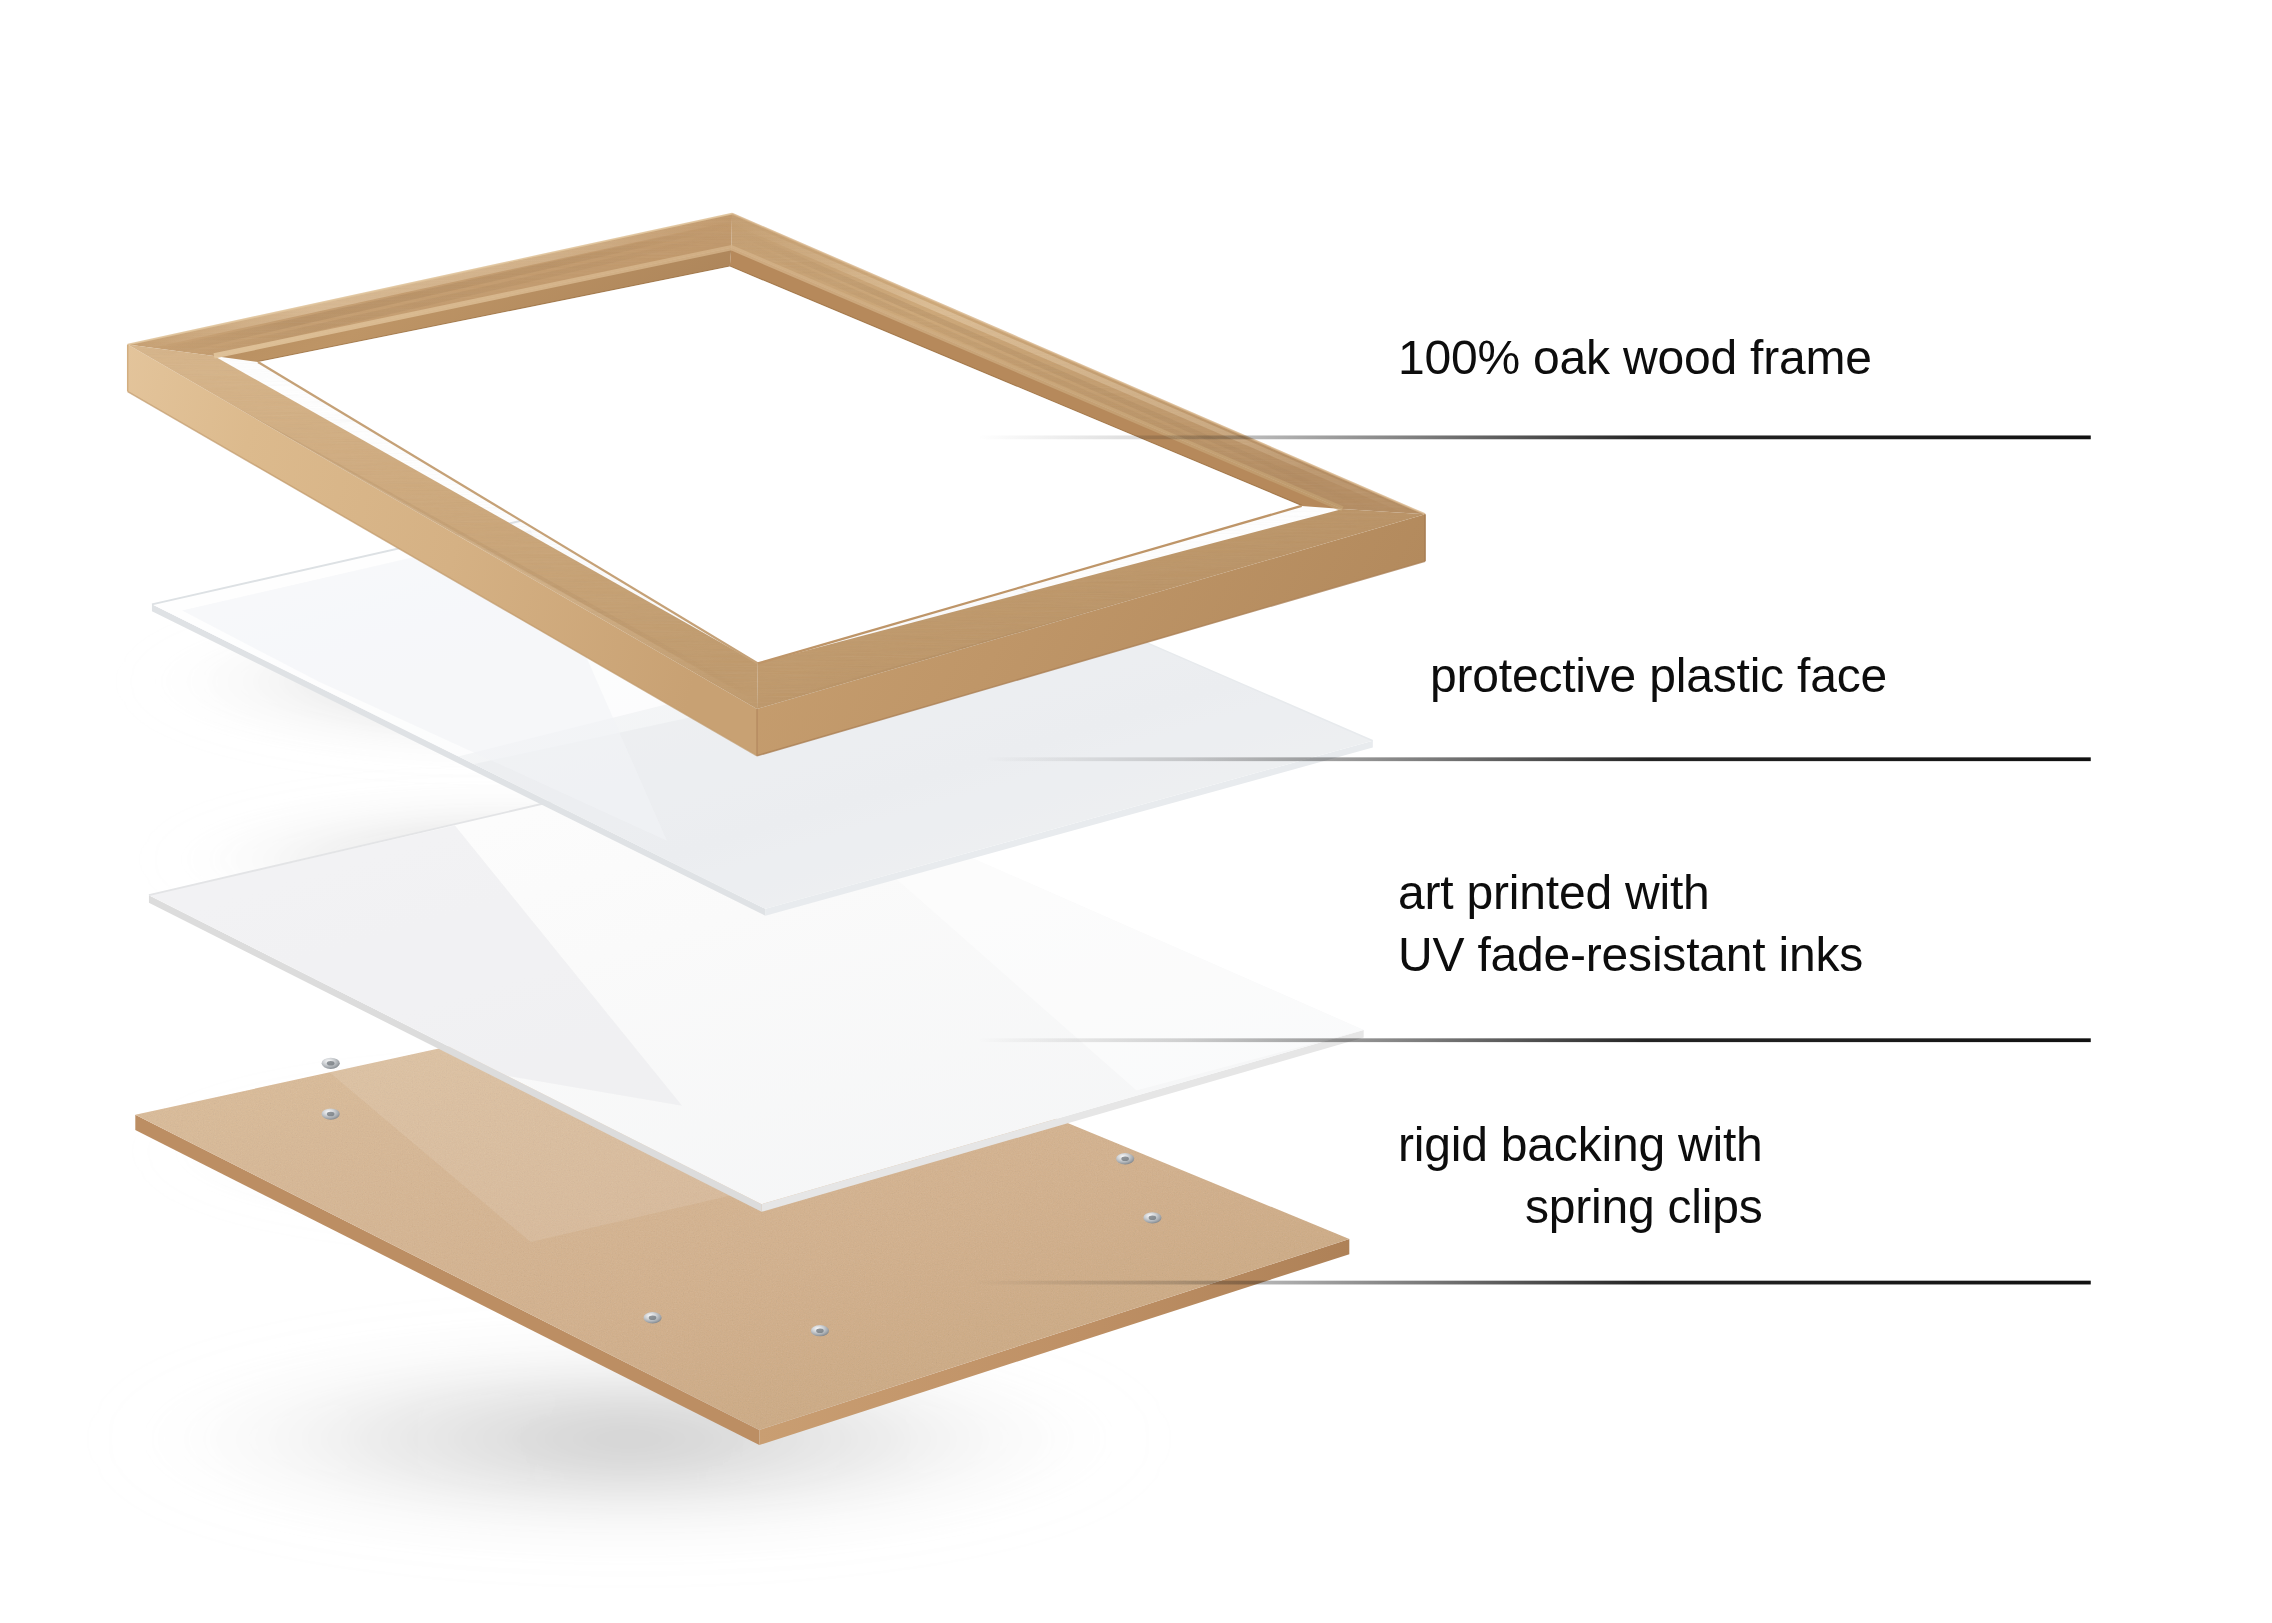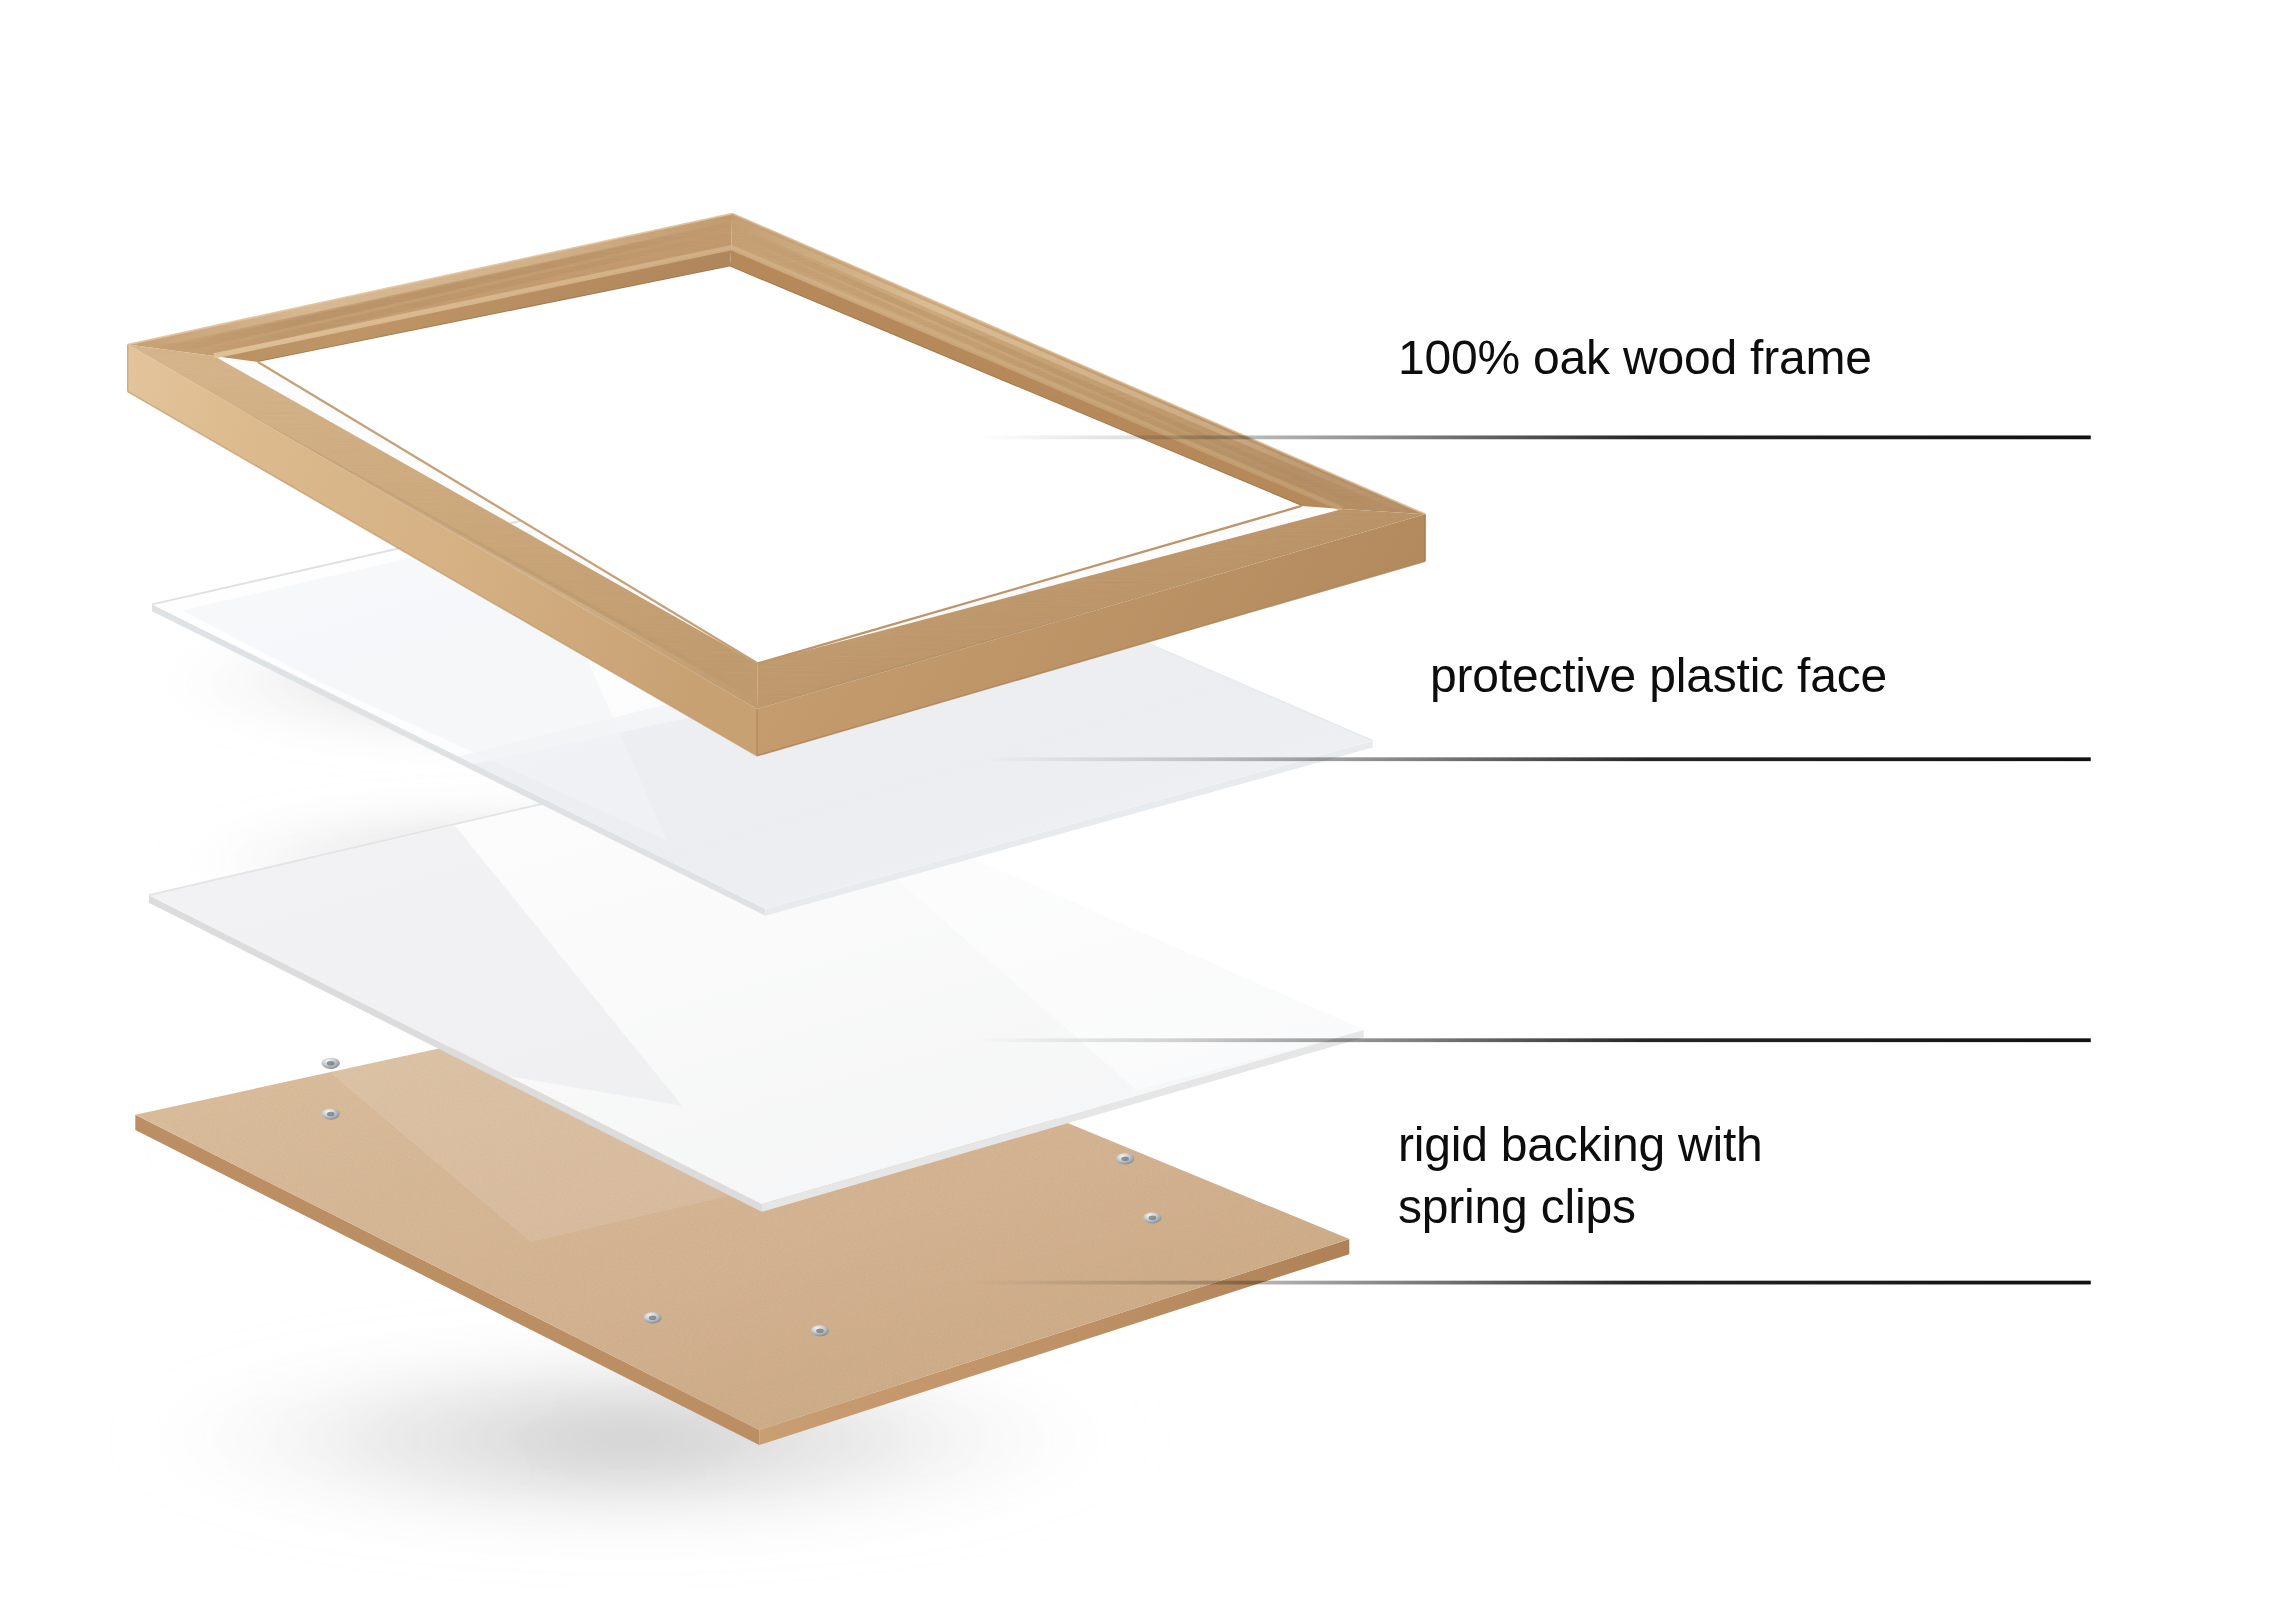--- a/index.html
+++ b/index.html
@@ -313,18 +313,20 @@
       <rect x="1300" y="1000" width="1460" height="5" fill="url(#leadGrad)"></rect>
       <rect x="1290" y="1371" width="1470" height="5" fill="url(#leadGrad)"></rect>
       <rect x="1280" y="1691" width="1480" height="5" fill="url(#leadGrad)"></rect>
     </g>
   </svg>
 
   <div class="label" style="left:1398px; top:327px;">100% oak wood frame</div>
 
   <div class="label" style="left:1398px; top:645px;margin-left:32px;">protective plastic face</div>
 
-
-  <div class="label" style="left:1398px; top:1114px;">rigid backing with
+  <div class="label" style="left:1398px; top:862px;">art printed with
+UV fade-resistant inks</div>
+
+  <div class="label" style="left:1398px; top:1114px;text-align:right;">rigid backing with
 spring clips</div>
 
 </div>
 
 
 </body></html>

